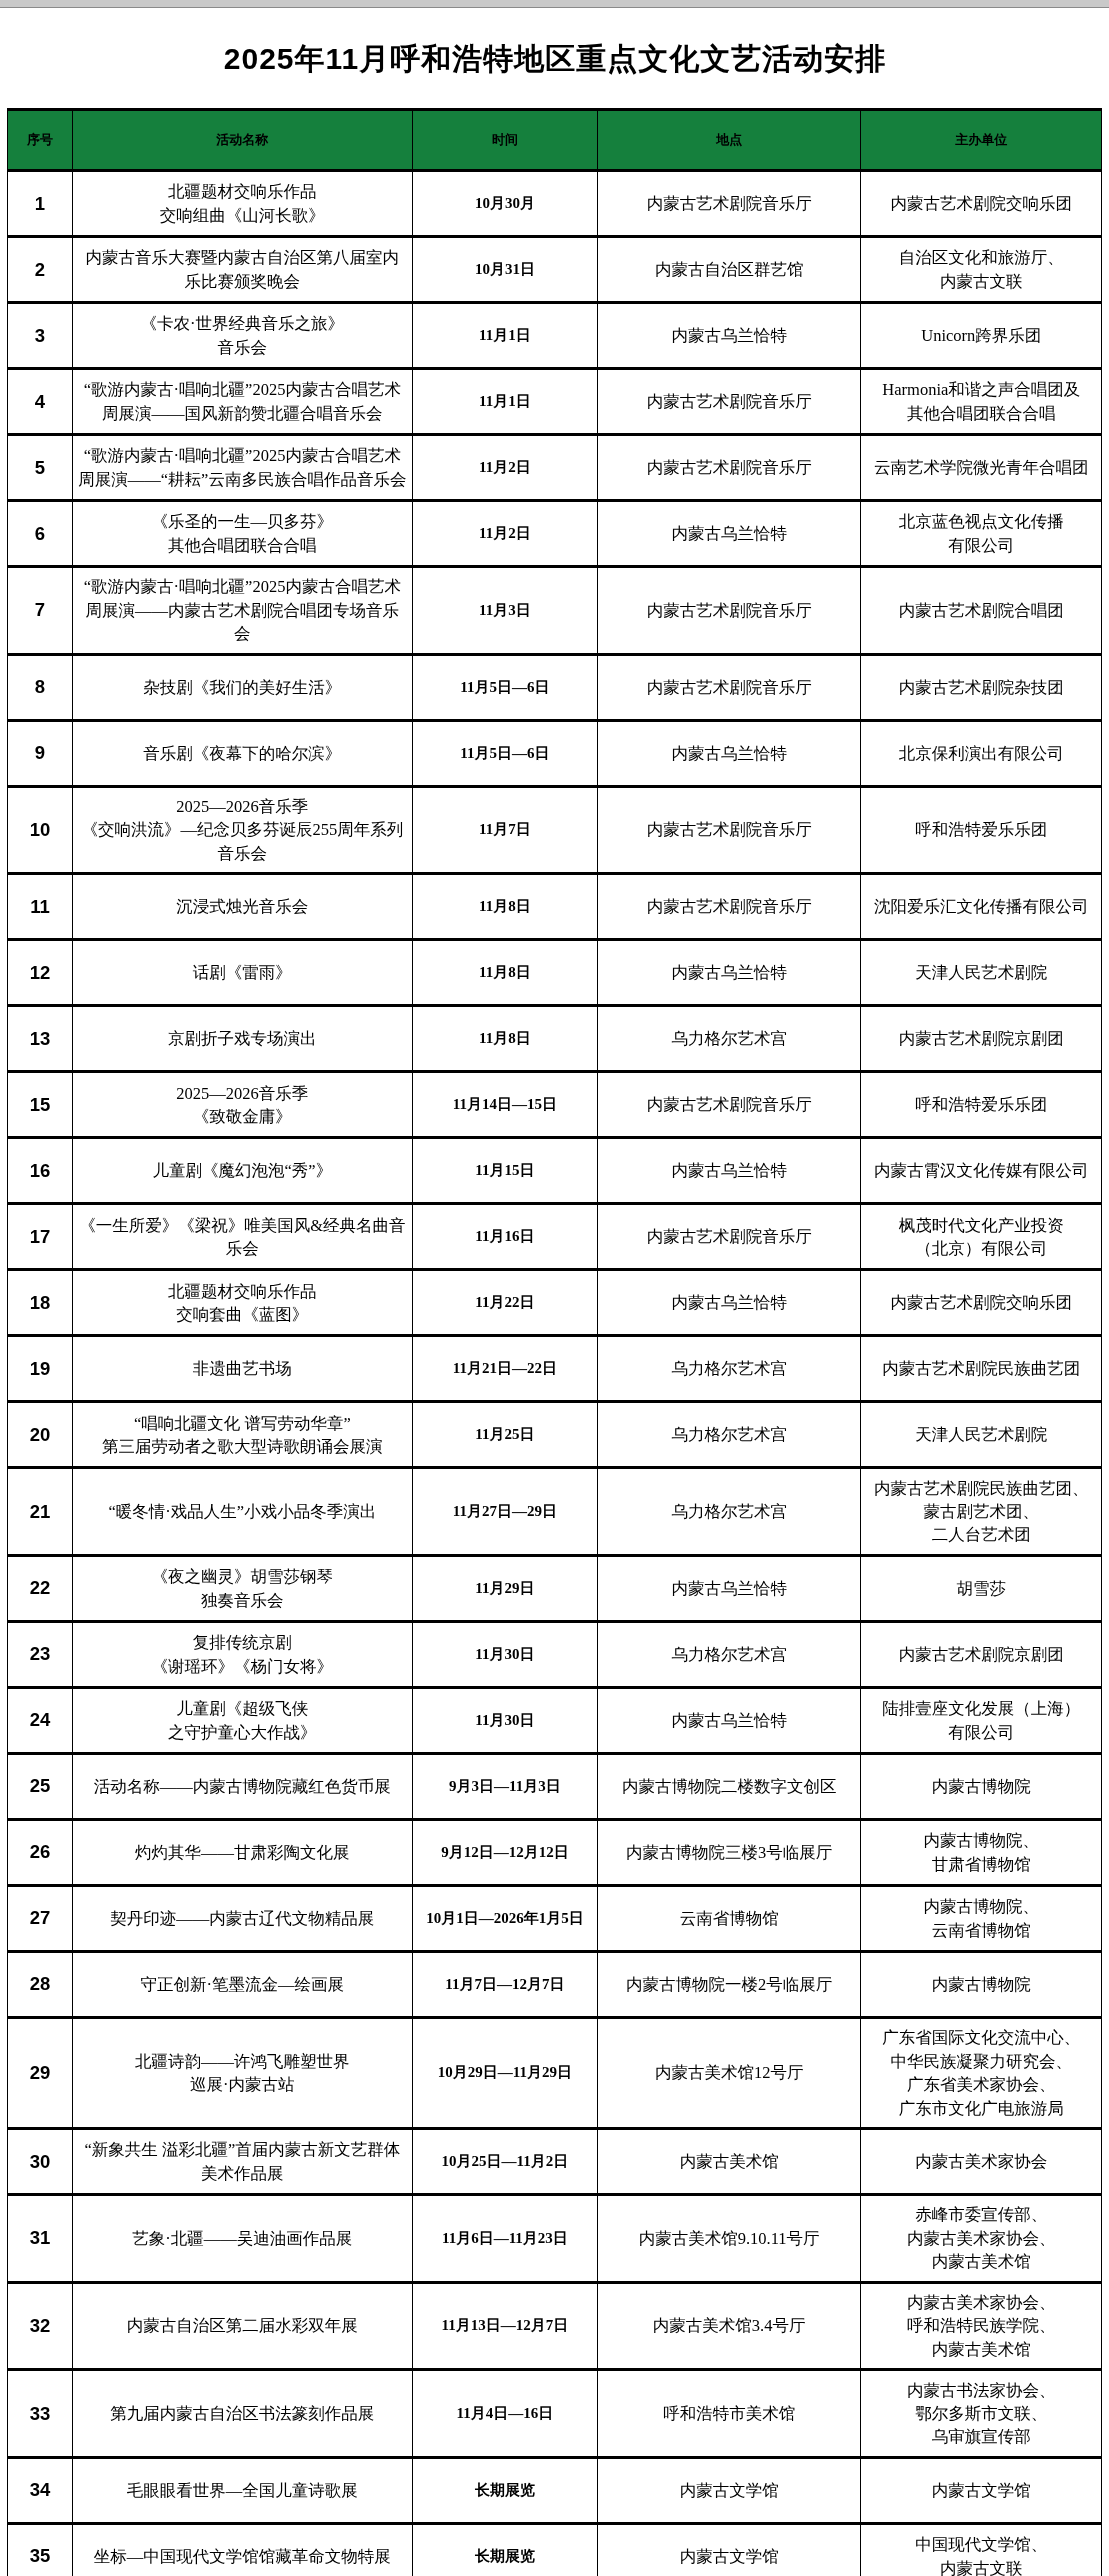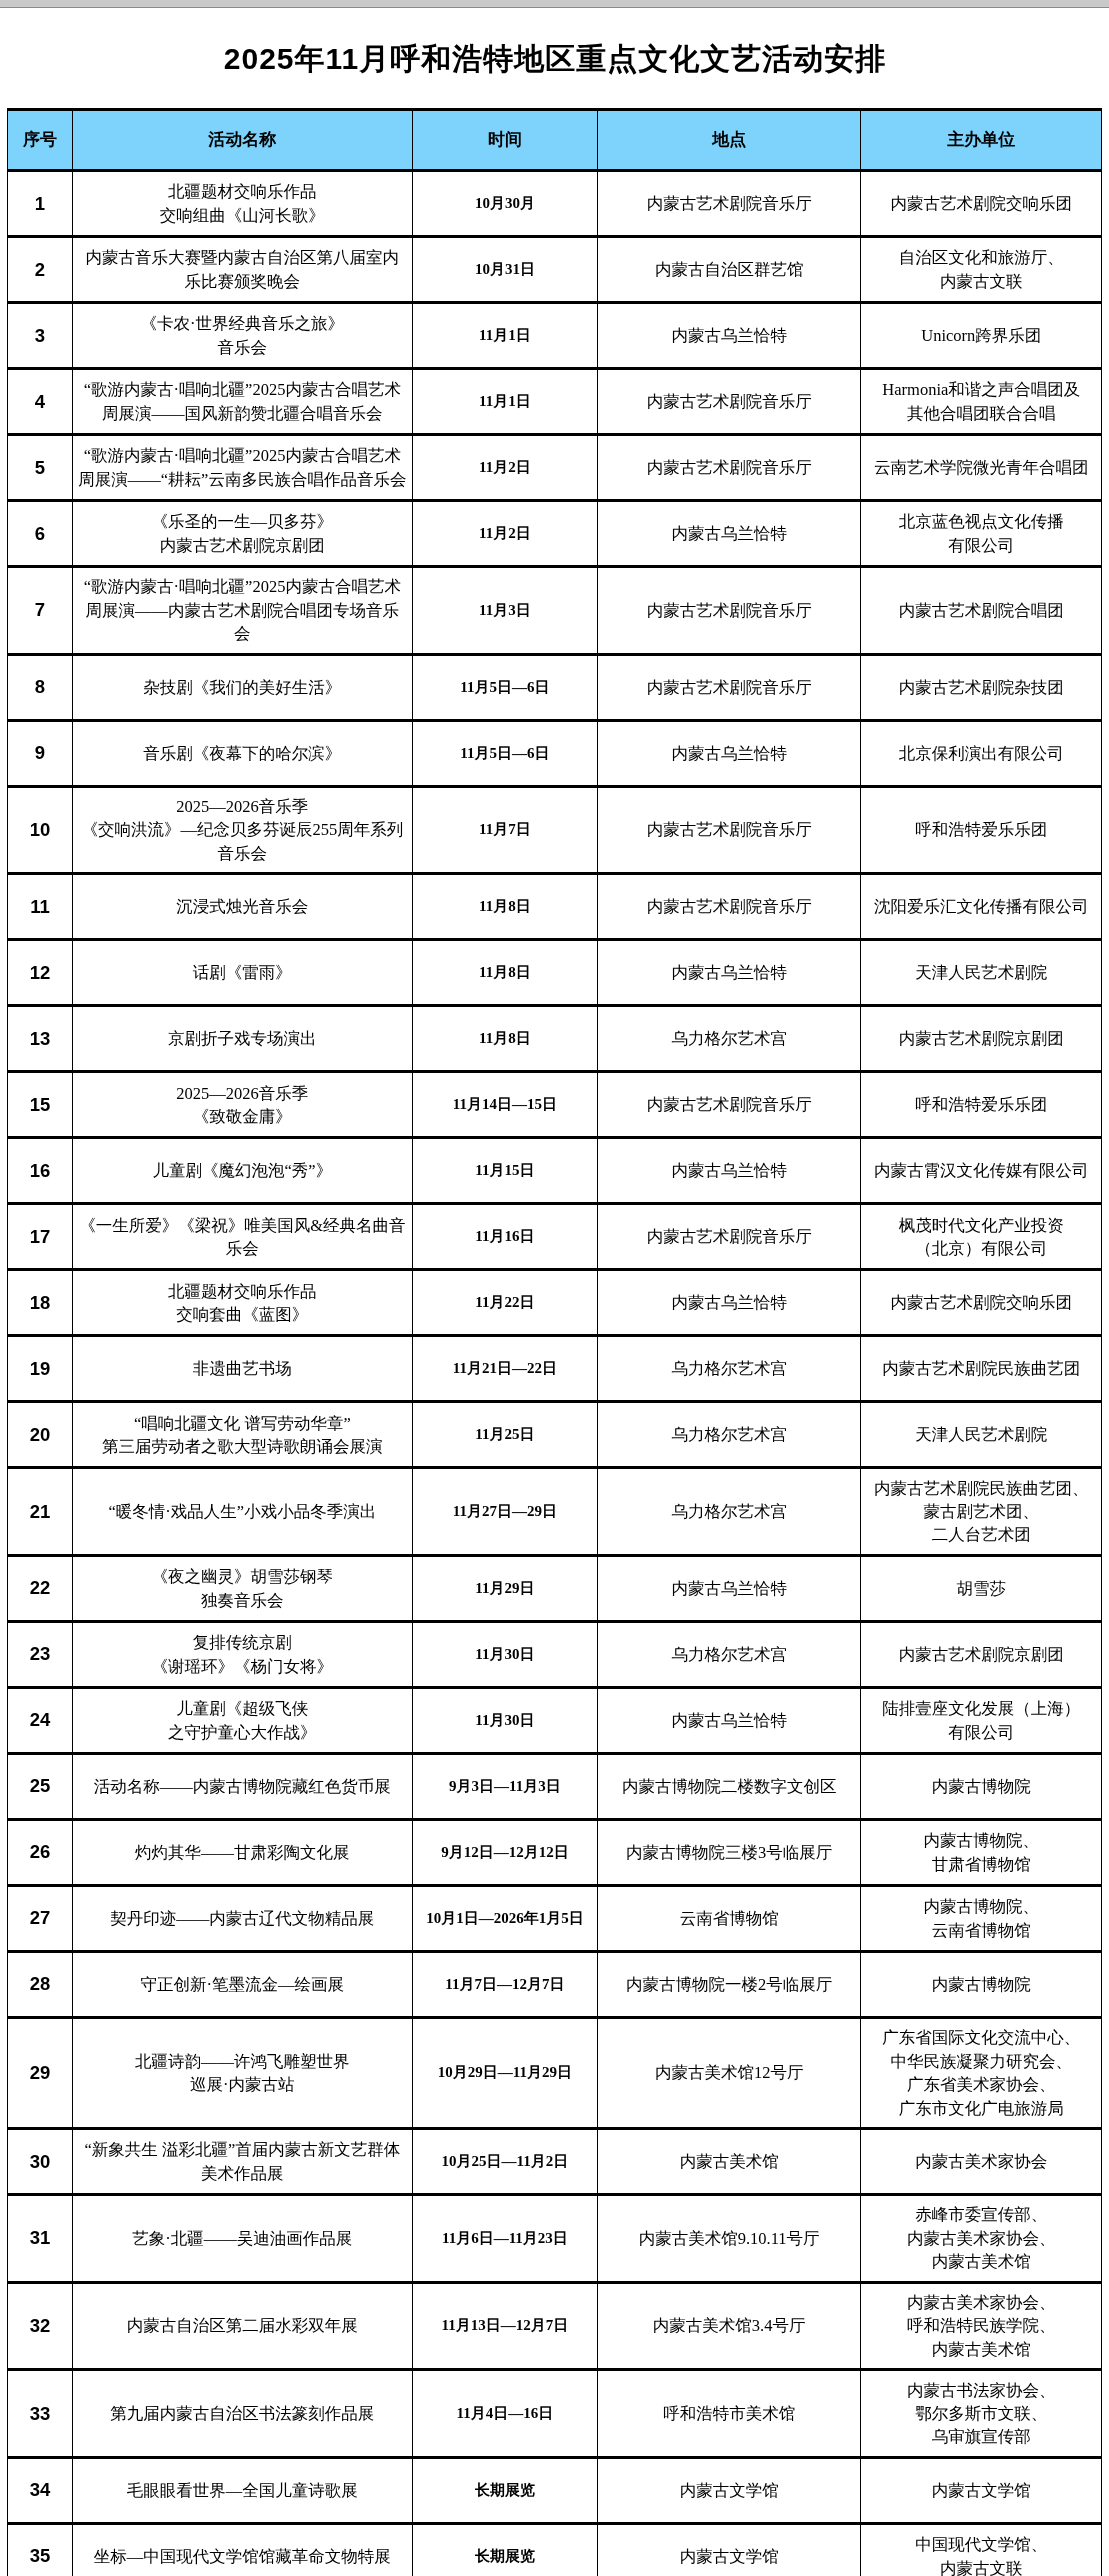--- a/index.html
+++ b/index.html
@@ -16,21 +16,21 @@
     width:1095px;margin:0 7.2px;
   }
   col.c-no{width:5.9%;} col.c-name{width:31.1%;} col.c-time{width:16.9%;}
   col.c-venue{width:24.1%;} col.c-org{width:22.0%;}
   th,td{
     border-left:1.5px solid #000;border-right:1.5px solid #000;
     border-top:3.1px solid #000;border-bottom:3.1px solid #000;
     text-align:center;vertical-align:middle;
     padding:7.2px 5.2px;overflow:hidden;
   }
-  th{font-size:17px;font-weight:700;height:44px;background:#7dd3fc;}
+  th{font-size:13px;font-weight:700;height:44px;background:#15803d;}
   td{font-size:16.5px;line-height:1.42;}
   td.c0{font-size:18.5px;font-weight:700;font-family:"Liberation Sans","DejaVu Sans",sans-serif;}
   td.c1{white-space:pre-line;}
   td.c2{font-size:15px;font-weight:700;}
   td.c3{white-space:pre-line;}
   td.c4{white-space:pre-line;font-family:Liberation Serif, serif;}
   tr.data-row{height:66px;}
 </style>
 </head>
 <body>
@@ -93,21 +93,21 @@
         <tr class="data-row">
           <td class="c0">5</td>
           <td class="c1">“歌游内蒙古·唱响北疆”2025内蒙古合唱艺术周展演——“耕耘”云南多民族合唱作品音乐会</td>
           <td class="c2">11月2日</td>
           <td class="c3">内蒙古艺术剧院音乐厅</td>
           <td class="c4">云南艺术学院微光青年合唱团</td>
         </tr>
         <tr class="data-row">
           <td class="c0">6</td>
           <td class="c1">《乐圣的一生—贝多芬》
-内蒙古艺术剧院京剧团</td>
+其他合唱团联合合唱</td>
           <td class="c2">11月2日</td>
           <td class="c3">内蒙古乌兰恰特</td>
           <td class="c4">北京蓝色视点文化传播
 有限公司</td>
         </tr>
         <tr class="data-row">
           <td class="c0">7</td>
           <td class="c1">“歌游内蒙古·唱响北疆”2025内蒙古合唱艺术周展演——内蒙古艺术剧院合唱团专场音乐会</td>
           <td class="c2">11月3日</td>
           <td class="c3">内蒙古艺术剧院音乐厅</td>

